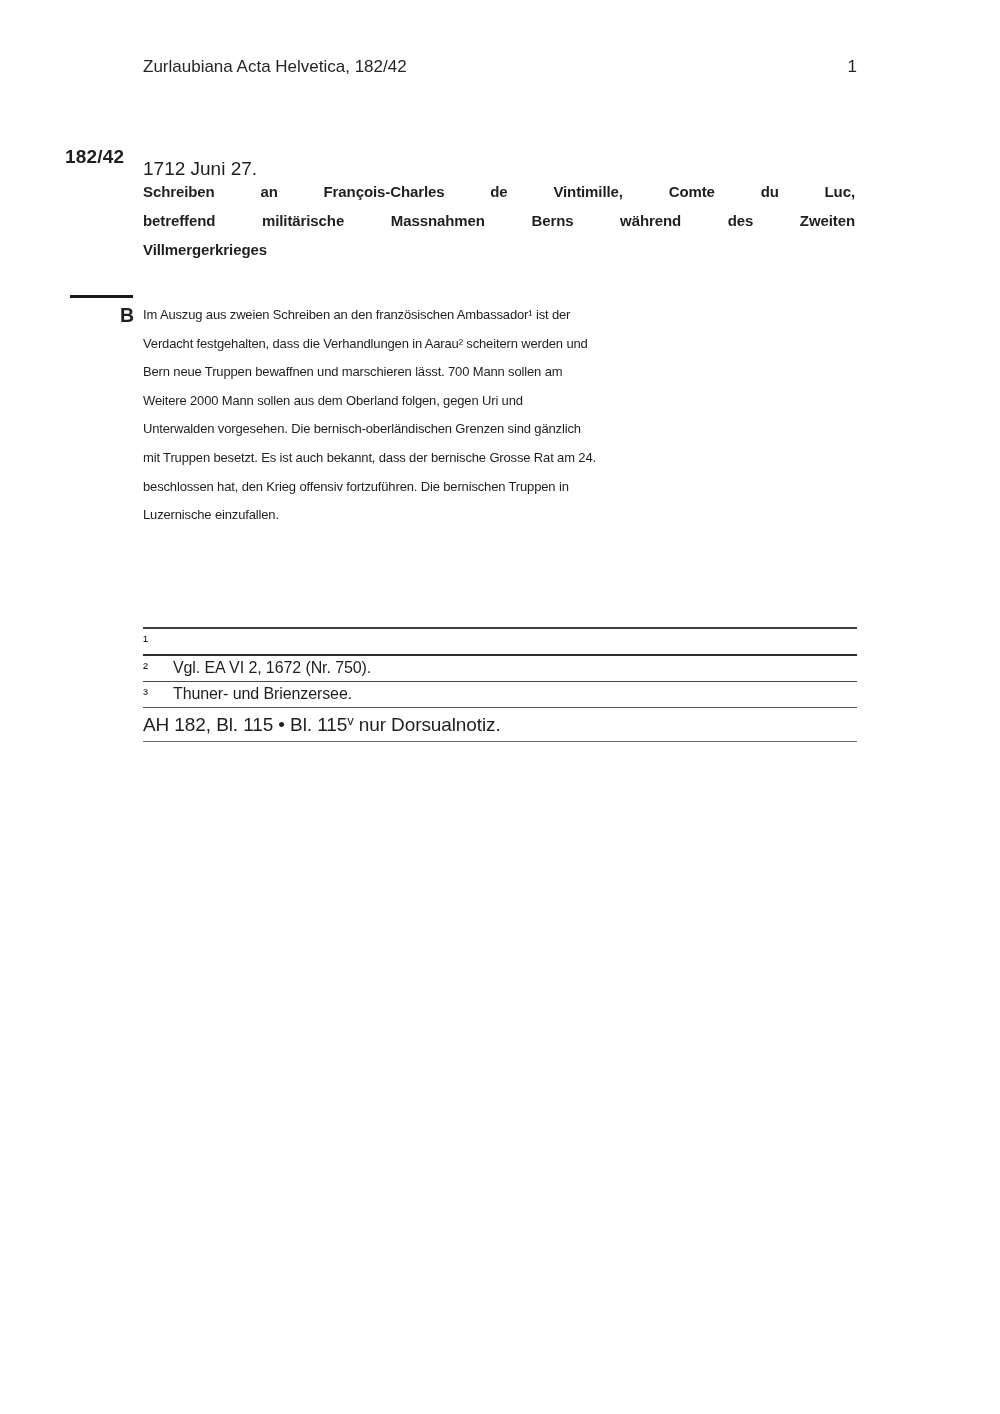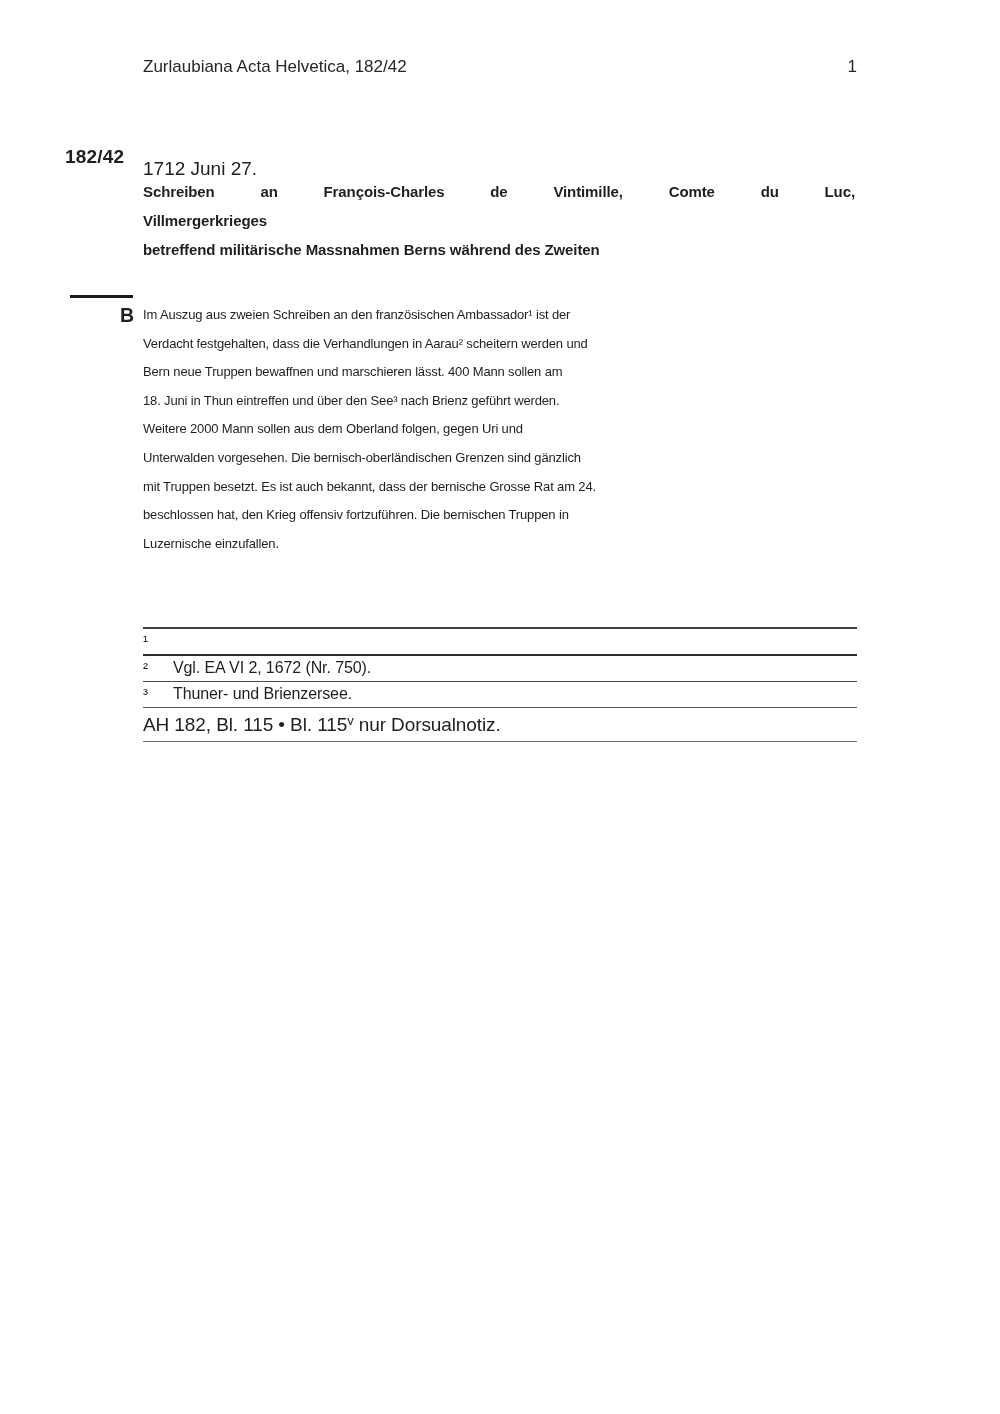--- a/index.html
+++ b/index.html
@@ -110,38 +110,37 @@
 
   <div class="doc-row">
     <span class="doc-number">182/42</span>
     <span class="doc-date">1712 Juni 27.</span>
   </div>
 
   <div class="doc-title">
 
       <div class="title-line">Schreiben an François-Charles de Vintimille, Comte du Luc,</div>
 
+      <div class="title-line">betreffend militärische Massnahmen Berns während des Zweiten</div>
+
       <div class="title-line">Villmergerkrieges</div>
-
-      <div class="title-line">betreffend militärische Massnahmen Berns während des Zweiten</div>
     </div>
 
   <div class="section-bar"></div>
 
   <div class="section-marker">B</div>
 
   <div class="doc-body">
 
       <div class="body-line">Im Auszug aus zweien Schreiben an den französischen Ambassador¹ ist der</div>
 
       <div class="body-line">Verdacht festgehalten, dass die Verhandlungen in Aarau² scheitern werden und</div>
 
-      <div class="body-line">Bern neue Truppen bewaffnen und marschieren lässt. 400 Mann sollen am</div>
+      <div class="body-line">Bern neue Truppen bewaffnen und marschieren lässt. 700 Mann sollen am</div>
 
-      <div class="body-line">18. Juni in Thun eintreffen und über den See³ nach Brienz geführt werden.</div>
 
       <div class="body-line">Weitere 2000 Mann sollen aus dem Oberland folgen, gegen Uri und</div>
 
       <div class="body-line">Unterwalden vorgesehen. Die bernisch-oberländischen Grenzen sind gänzlich</div>
 
       <div class="body-line">mit Truppen besetzt. Es ist auch bekannt, dass der bernische Grosse Rat am 24.</div>
 
       <div class="body-line">beschlossen hat, den Krieg offensiv fortzuführen. Die bernischen Truppen in</div>
 
 

